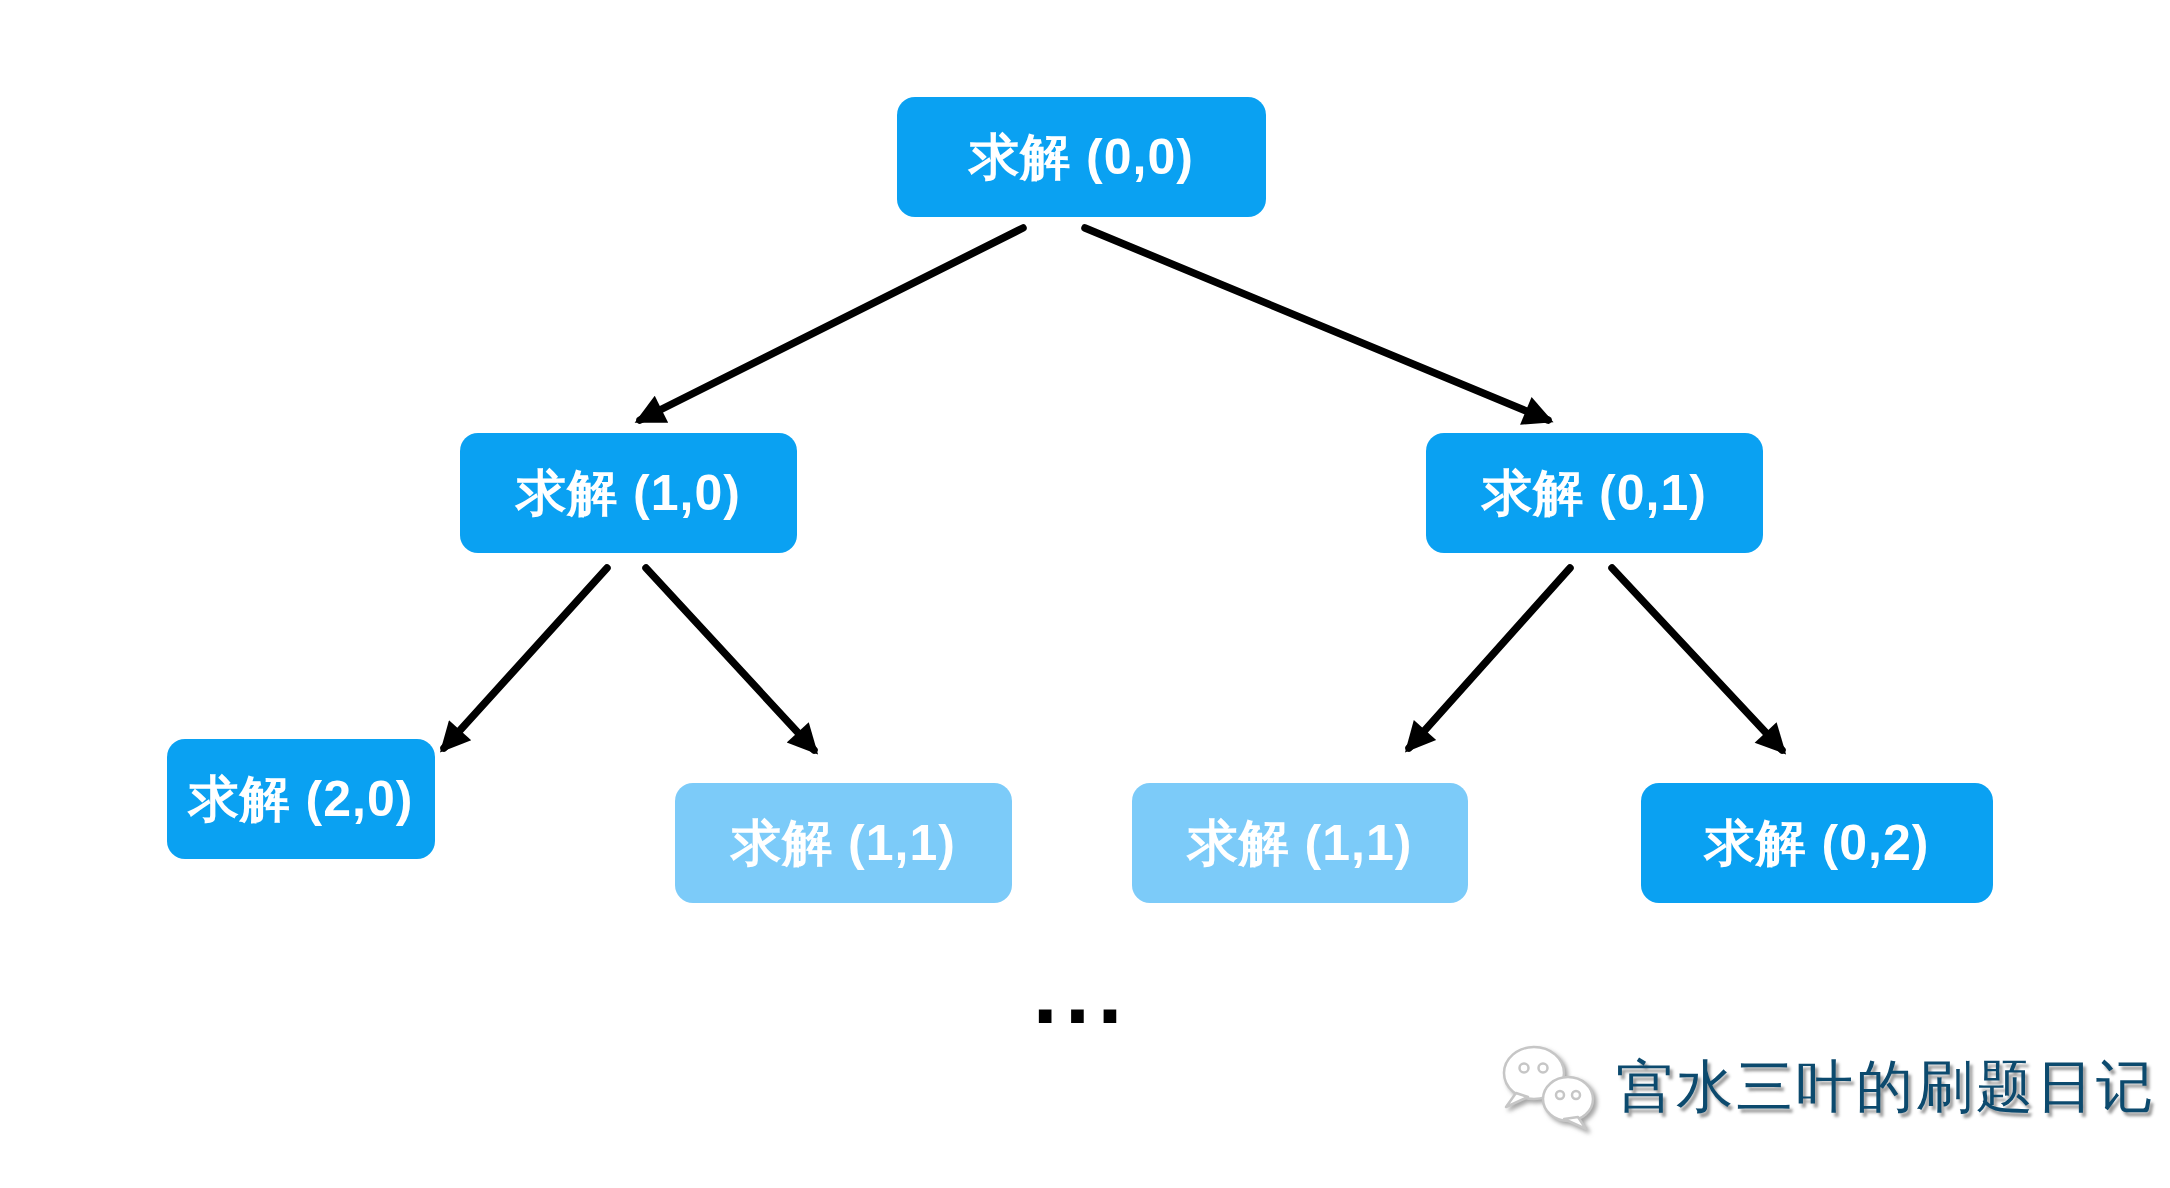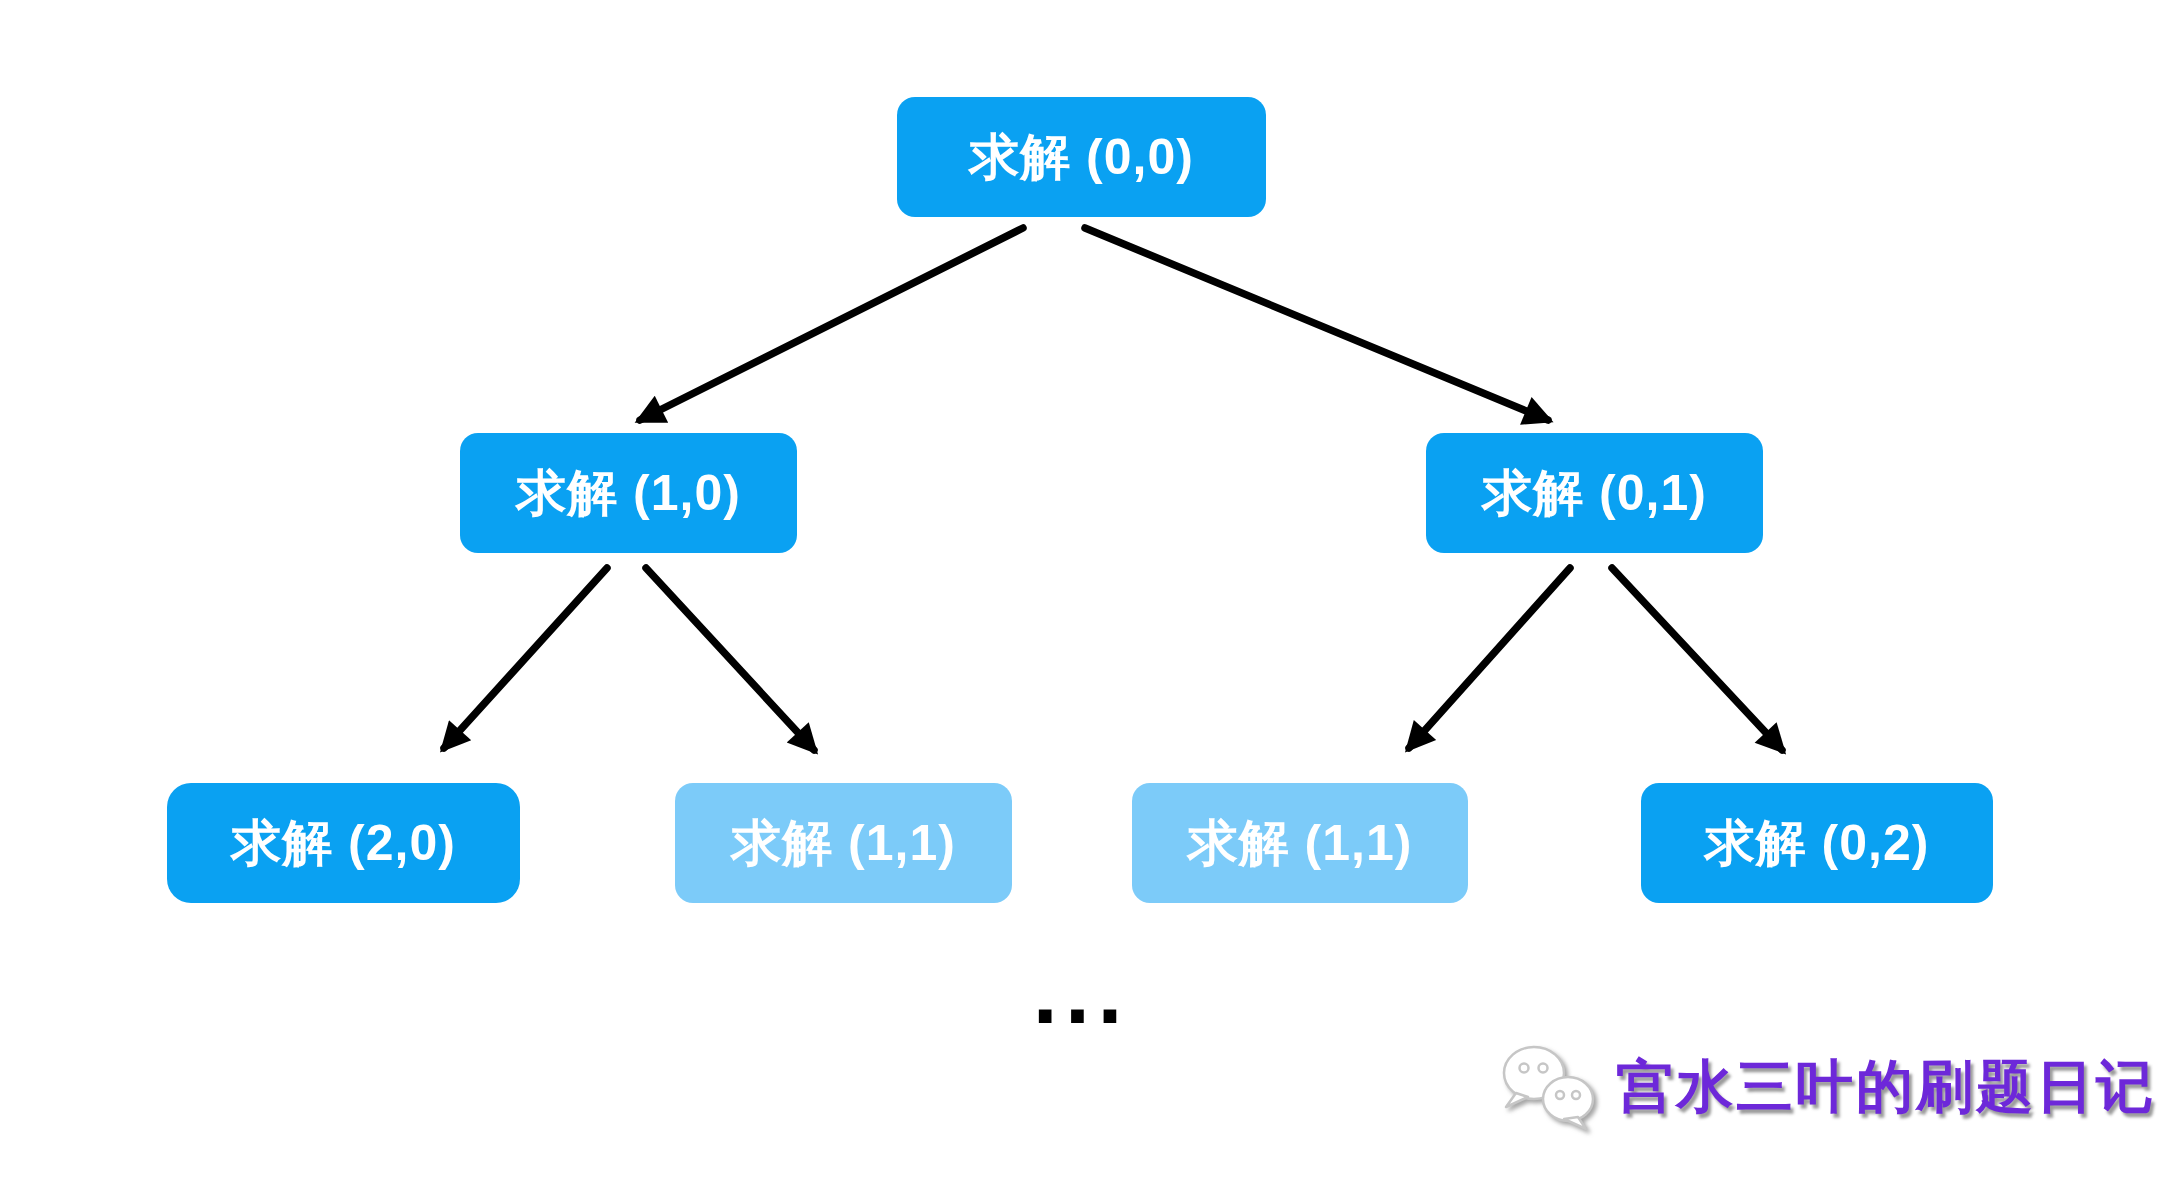--- a/index.html
+++ b/index.html
@@ -22,21 +22,21 @@
     position:absolute; left:1010px; top:962px; width:140px;
     text-align:center; font-size:72px; font-weight:800; color:#000;
     letter-spacing:5px; line-height:72px;
     font-family:"DejaVu Sans", sans-serif;
   }
   .watermark {
     position:absolute; left:1498px; top:1043px;
     display:flex; align-items:center; gap:14px;
   }
   .watermark .wm-text {
-    color:#6d28d9; font-size:57px; font-weight:700; letter-spacing:3px;
+    color:#0c4a6e; font-size:57px; font-weight:400; letter-spacing:3px;
     text-shadow:3px 4px 3px rgba(143,143,143,0.9);
     white-space:nowrap;
   }
   .watermark svg { filter:drop-shadow(3px 3px 2px rgba(143,143,143,0.8)); }
 </style>
 </head>
 <body style="background: rgb(255, 255, 255);">
 
 <svg class="edges" viewBox="0 0 2170 1188" xmlns="http://www.w3.org/2000/svg">
   <defs>
@@ -48,21 +48,21 @@
   <line class="edge" x1="1085" y1="228" x2="1548" y2="420" marker-end="url(#ah)"></line>
   <line class="edge" x1="607" y1="568" x2="444" y2="748" marker-end="url(#ah)"></line>
   <line class="edge" x1="646" y1="568" x2="814" y2="750" marker-end="url(#ah)"></line>
   <line class="edge" x1="1570" y1="568" x2="1409" y2="748" marker-end="url(#ah)"></line>
   <line class="edge" x1="1612" y1="568" x2="1782" y2="750" marker-end="url(#ah)"></line>
 </svg>
 
 <div class="node dark" style="left:897px;  top:97px;  width:369px; height:120px;">求解 (0,0)</div>
 <div class="node dark" style="left:460px;  top:433px; width:337px; height:120px;text-align:right;">求解 (1,0)</div>
 <div class="node dark" style="left:1426px; top:433px; width:337px; height:120px;">求解 (0,1)</div>
-<div class="node dark" style="left:167px;  top:783px; width:353px; height:120px;border-radius:24px;">求解 (2,0)</div>
+<div class="node dark" style="left:167px;  top:739px; width:268px; height:120px;">求解 (2,0)</div>
 <div class="node light" style="left:675px;  top:783px; width:337px; height:120px;">求解 (1,1)</div>
 <div class="node light" style="left:1132px; top:783px; width:336px; height:120px;">求解 (1,1)</div>
 <div class="node dark" style="left:1641px; top:783px; width:352px; height:120px;">求解 (0,2)</div>
 
 <div class="ellipsis">...</div>
 
 <div class="watermark">
   <svg width="104" height="88" viewBox="0 0 104 88" xmlns="http://www.w3.org/2000/svg">
 
     <ellipse cx="36" cy="30" rx="30" ry="26" fill="#ffffff" stroke="#c6c6c6" stroke-width="2.5"></ellipse>

